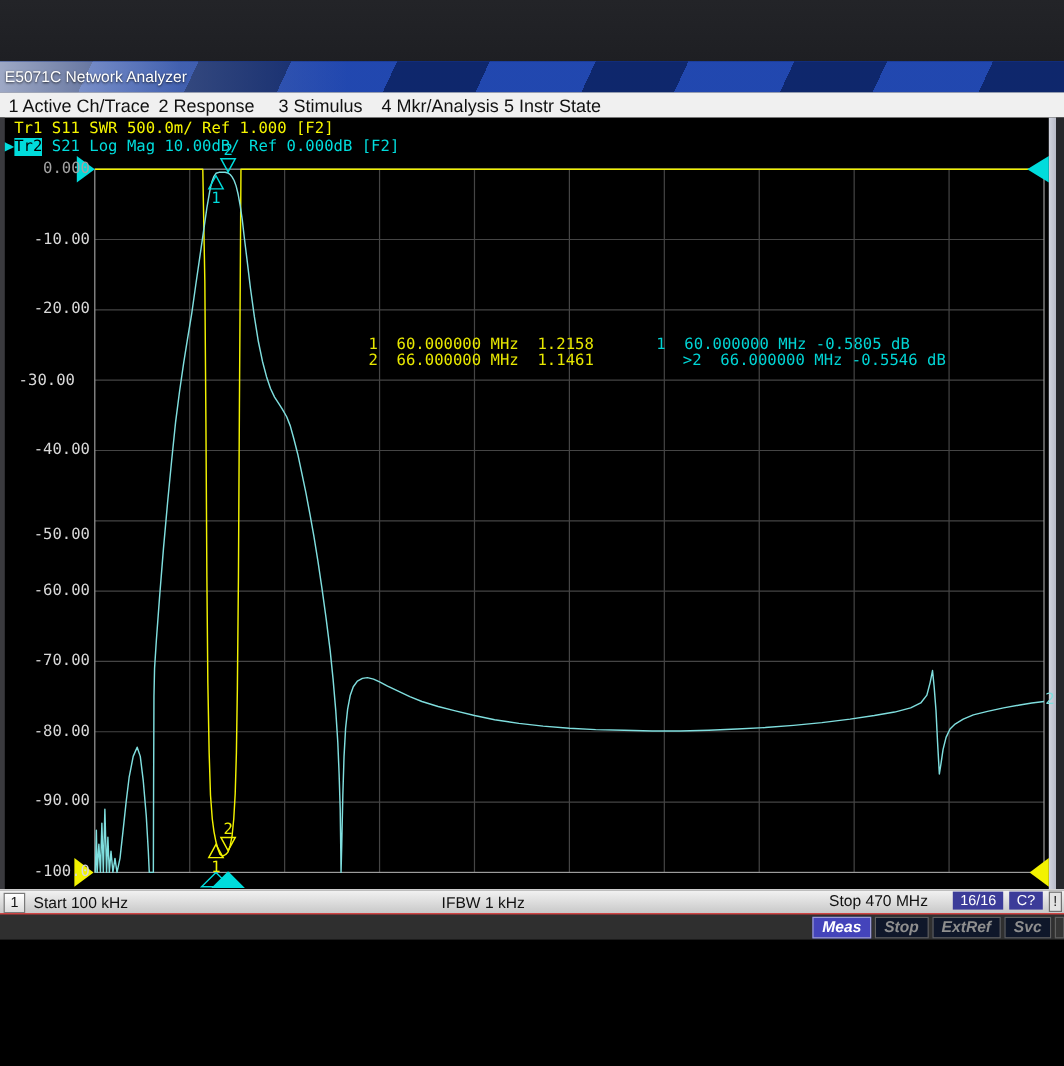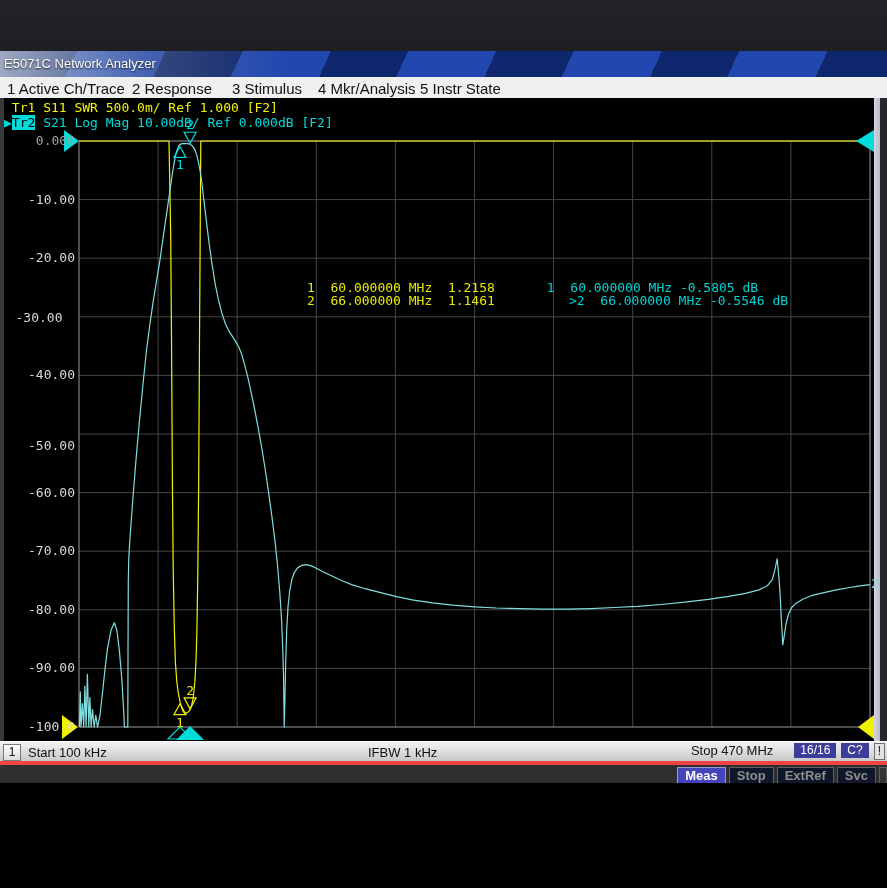--- a/index.html
+++ b/index.html
@@ -45,21 +45,21 @@
           background:linear-gradient(#fff,#ddd);text-align:center;font-size:12px;line-height:15px;}
   #start-text{position:absolute;left:28px;top:3px;}
   #ifbw-text{position:absolute;left:368px;top:3px;}
   #sb-right{position:absolute;right:2px;top:1px;height:23px;display:flex;align-items:flex-start;}
   #stop-text{margin-right:16px;}
   .badge{font-size:12px;margin-left:5px;padding:0 6px;height:15px;line-height:15px;}
   .badge.blue{background:#3c3c99;color:#fff;}
   .badge.light{background:#e2e2e2;color:#222;border:1px solid #707070;padding:0 3px;}
   
   #toolbar{position:absolute;left:0;top:761px;width:887px;height:22px;background:#2f2f2f;
-           border-top:4px solid #ef4444;}
+           border-top:1px solid #ef4444;font-style:italic;}
   #tb-group{position:absolute;right:0;top:2px;display:flex;gap:3px;}
   .tb-btn{height:16px;line-height:16px;padding:0 7px;font-size:13px;font-weight:bold;
           background:#0f172a;color:#8e8e8e;border:1px solid #5f5f5f;}
   .tb-btn.active{background:#4444bb;color:#fff;border:1px solid #9a9ad0;}
   .tb-partial{width:6px;height:16px;background:#353535;border:1px solid #5f5f5f;overflow:hidden;}
   #bottom-black{position:absolute;left:0;top:783px;width:887px;height:105px;background:#000;}
 </style>
 </head>
 <body>
 

